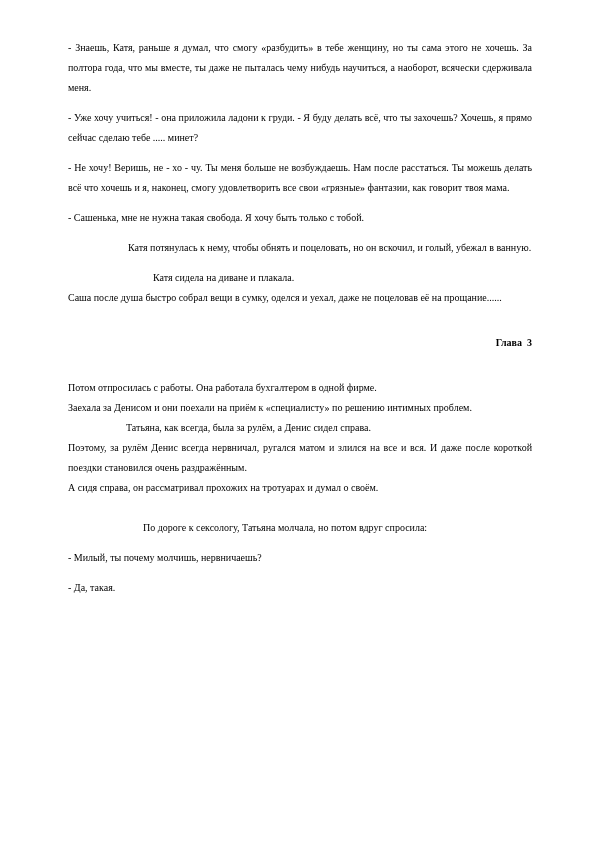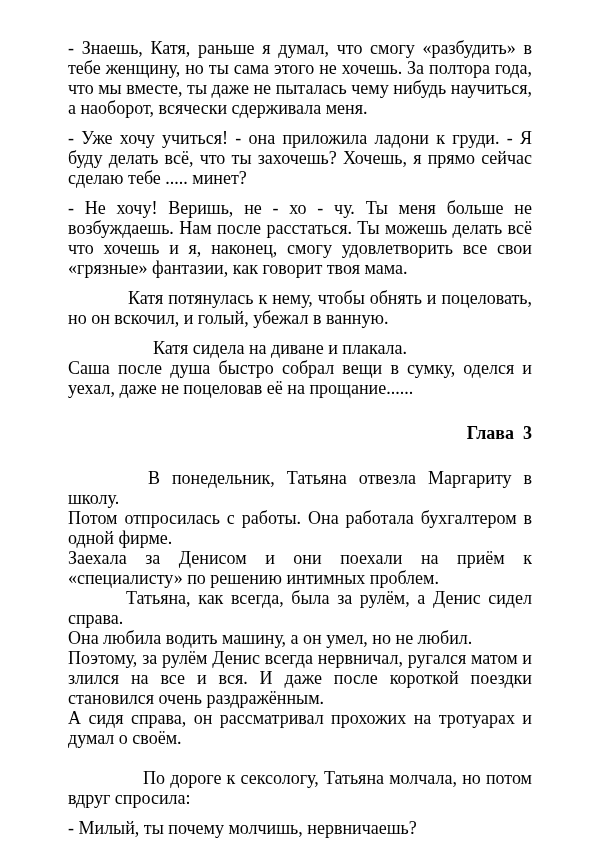--- a/index.html
+++ b/index.html
@@ -8,21 +8,21 @@
     background: #ffffff;
   }
   .doc-page {
     box-sizing: border-box;
     width: 600px;
     height: 849px;
     margin: 0 auto;
     padding: 38px 68px 30px 68px;
     background: #ffffff;
     font-family: "Liberation Serif", "DejaVu Serif", serif;
-    font-size: 18px;
+    font-size: 10px;
     line-height: 20px;
     color: #000000;
     overflow: hidden;
   }
   .block {
     margin: 0 0 10px 0;
     text-align: justify;
   }
   .seg {
     display: block;
@@ -43,35 +43,36 @@
     <p class="block">
       <span class="seg">- Знаешь, Катя, раньше я думал, что смогу «разбудить» в тебе женщину, но ты сама этого не хочешь. За полтора года, что мы вместе, ты даже не пыталась чему нибудь научиться, а наоборот, всячески сдерживала меня.</span>
     </p>
     <p class="block">
       <span class="seg">- Уже хочу учиться! - она приложила ладони к груди. - Я буду делать всё, что ты захочешь? Хочешь, я прямо сейчас сделаю тебе ..... минет?</span>
     </p>
     <p class="block">
       <span class="seg">- Не хочу! Веришь, не - хо - чу. Ты меня больше не возбуждаешь. Нам после расстаться. Ты можешь делать всё что хочешь и я, наконец, смогу удовлетворить все свои «грязные» фантазии, как говорит твоя мама.</span>
     </p>
     <p class="block">
+      <span class="seg">- Сашенька, мне не нужна такая свобода. Я хочу быть только с тобой.</span>
+    </p>
+    <p class="block">
       <span class="seg" style="text-indent: 60px;">Катя потянулась к нему, чтобы обнять и поцеловать, но он вскочил, и голый, убежал в ванную.</span>
     </p>
     <p class="block">
       <span class="seg" style="text-indent: 85px;">Катя сидела на диване и плакала.</span>
       <span class="seg">Саша после душа быстро собрал вещи в сумку, оделся и уехал, даже не поцеловав её на прощание......</span>
     </p>
     <p class="block heading">
       <span class="seg">Глава&nbsp; 3</span>
     </p>
     <p class="block">
-      <span class="seg" style="text-indent: 80px;">В понедельник, Татьяна отвезла Маргариту в школу.</span>
       <span class="seg">Потом отпросилась с работы. Она работала бухгалтером в одной фирме.</span>
       <span class="seg">Заехала за Денисом и они поехали на приём к «специалисту» по решению интимных проблем.</span>
       <span class="seg" style="text-indent: 58px;">Татьяна, как всегда, была за рулём, а Денис сидел справа.</span>
-      <span class="seg">Она любила водить машину, а он умел, но не любил.</span>
       <span class="seg">Поэтому, за рулём Денис всегда нервничал, ругался матом и злился на все и вся. И даже после короткой поездки становился очень раздражённым.</span>
       <span class="seg">А сидя справа, он рассматривал прохожих на тротуарах и думал о своём.</span>
     </p>
     <p class="block gap-before">
       <span class="seg" style="text-indent: 75px;">По дороге к сексологу, Татьяна молчала, но потом вдруг спросила:</span>
     </p>
     <p class="block">
       <span class="seg">- Милый, ты почему молчишь, нервничаешь?</span>
     </p>
     <p class="block">

